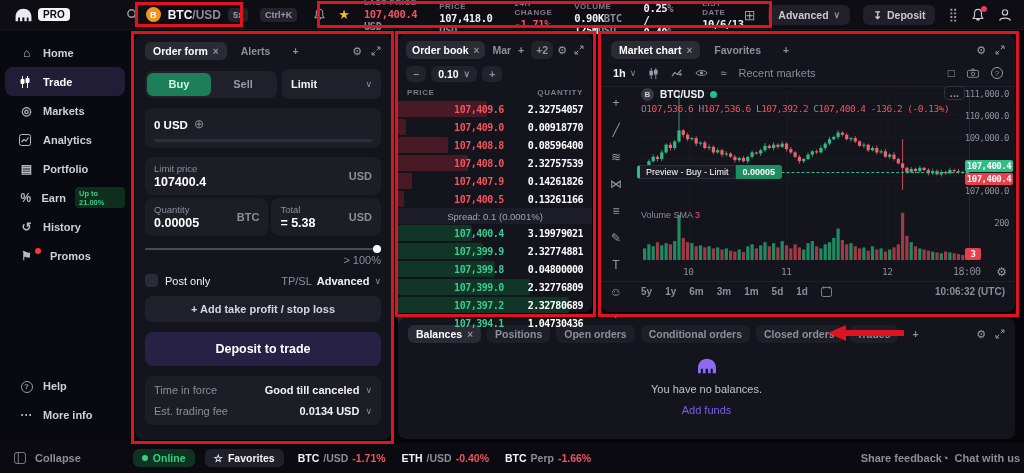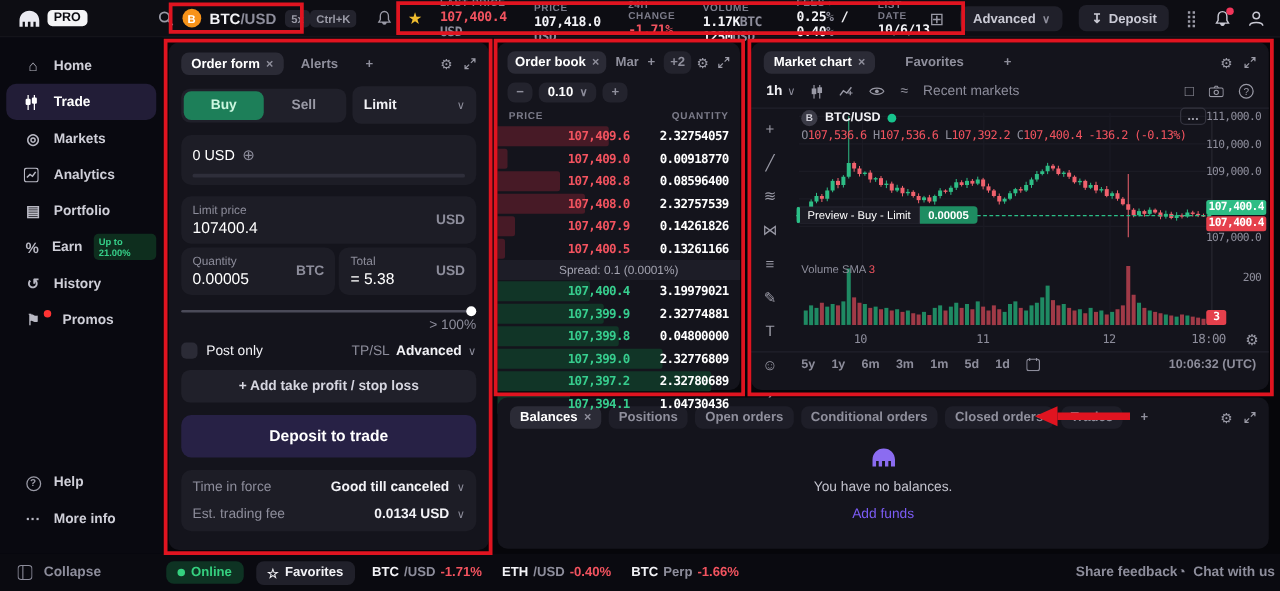--- a/index.html
+++ b/index.html
@@ -31,21 +31,21 @@
 .reddot{width:6px;height:6px;border-radius:50%;background:#f33;display:inline-block;margin-left:-8px;margin-top:-10px}
 
 
 .panel{position:absolute;background:#14141c;border-radius:8px}
 .tab{display:inline-flex;align-items:center;gap:5px;padding:3px 8px;border-radius:6px;color:#8f8f9c;font-weight:bold;font-size:10.5px;white-space:nowrap}
 .tab.active{background:#2b2b36;color:#fff}
 .tabx{color:#8f8f9c;font-size:10px}
 .gearrow{margin-left:auto;display:flex;gap:9px;align-items:center;color:#9a9aa6}
 .inp{background:#1d1d26;border-radius:8px;padding:6px 9px}
 .inp .lab{font-size:9.5px;color:#8d8d9b}
-.inp .val{font-size:12.5px;font-weight:normal;color:#fff;margin-top:1px}
+.inp .val{font-size:12.5px;font-weight:bold;color:#fff;margin-top:1px}
 .chev{color:#8d8d9b;font-size:9px}
 
 
 .ob-row{position:relative;height:18px;display:flex;align-items:center;padding:0 9px;font-family:"DejaVu Sans Mono",monospace;font-size:10px;font-weight:bold}
 .ob-bar{position:absolute;left:0;top:1px;bottom:1px;border-radius:0 2px 2px 0}
 .ob-bar.ask{background:#471a26}
 .ob-bar.bid{background:#113527}
 .ob-price{width:55%;text-align:right;z-index:1;letter-spacing:-0.5px}
 .ob-qty{width:45%;text-align:right;z-index:1;color:#fff;letter-spacing:-0.5px}
 
@@ -89,21 +89,21 @@
     <span class="ic">
       <svg width="13" height="13" viewBox="0 0 14 14">
           <circle cx="6" cy="6" r="4" fill="none" stroke="#9a9aa6" stroke-width="1.6"></circle>
           <line x1="9.2" y1="9.2" x2="13" y2="13" stroke="#9a9aa6" stroke-width="1.6"></line>
         </svg>
     </span>
     <span class="btc-ic">B</span>
     <span style="font-size:12px"><span class="bold white">BTC</span><span class="bold grey">/USD</span></span>
     <span class="pillk">5x</span>
   </div>
-  <span class="pillk" style="margin-left:0">Ctrl+K</span>
+  <span class="pillk" style="margin-left:12px">Ctrl+K</span>
   <span class="ic" style="margin-left:16px">
     <svg width="13" height="13" viewBox="0 0 16 16">
         <path d="M8,1.5 C5.4,1.5 4,3.4 4,6 v3.4 L2.5,12 h11 L12,9.4 V6 C12,3.4 10.6,1.5 8,1.5 z M6.6,13 a1.5,1.5 0 0 0 2.8,0 z" fill="none" stroke="#9a9aa6" stroke-width="1.3"></path>
       </svg>
   </span>
   <span style="color:#f0bd2f;font-size:13px;margin-left:12px">★</span>
 
   <div class="flex" style="gap:22px;margin-left:14px">
     <div class="stat">
       <span class="lab">LAST PRICE</span>
@@ -112,21 +112,21 @@
     <div class="stat">
       <span class="lab">INDEX PRICE</span>
       <span class="val"><span class="white">107,418.0</span> <span class="unit">USD</span></span>
     </div>
     <div class="stat">
       <span class="lab">24H CHANGE</span>
       <span class="val"><span class="red">-1.71</span><span class="red">%</span></span>
     </div>
     <div class="stat">
       <span class="lab">24H VOLUME</span>
-      <span class="val"><span class="white">1.17K</span><span class="unit">BTC</span> <span class="white">125M</span><span class="unit">USD</span></span>
+      <span class="val"><span class="white">0.90K</span><span class="unit">BTC</span> <span class="white">125M</span><span class="unit">USD</span></span>
     </div>
     <div class="stat">
       <span class="lab"><span>FEES</span> <span>›</span></span>
       <span class="val"><span class="white">0.25</span><span class="unit">%</span> <span class="white">/ 0.40</span><span class="unit">%</span></span>
     </div>
     <div class="stat">
       <span class="lab">LIST DATE</span>
       <span class="val white">10/6/13</span>
     </div>
   </div>
@@ -414,21 +414,21 @@
       </div>
     <div class="ob-row">
         <div class="ob-bar bid" style="width: 30%;"></div>
         <span class="ob-price green">107,394.1</span>
         <span class="ob-qty">1.04730436</span>
       </div>
   </div>
 </div>
 
 <div class="panel" style="left:601px;top:34px;width:414px;height:278px">
-  <div class="flex" style="gap:16px;padding:7px 10px 0">
+  <div class="flex" style="gap:6px;padding:7px 10px 0">
     <span class="tab active">
         <span>Market chart</span>
         <span class="tabx">×</span>
       </span>
     <span class="tab">Favorites</span>
     <span class="tab">+</span>
     <span class="gearrow">
         <span>⚙</span>
       <span>
           <svg width="10" height="10" viewBox="0 0 14 14">

